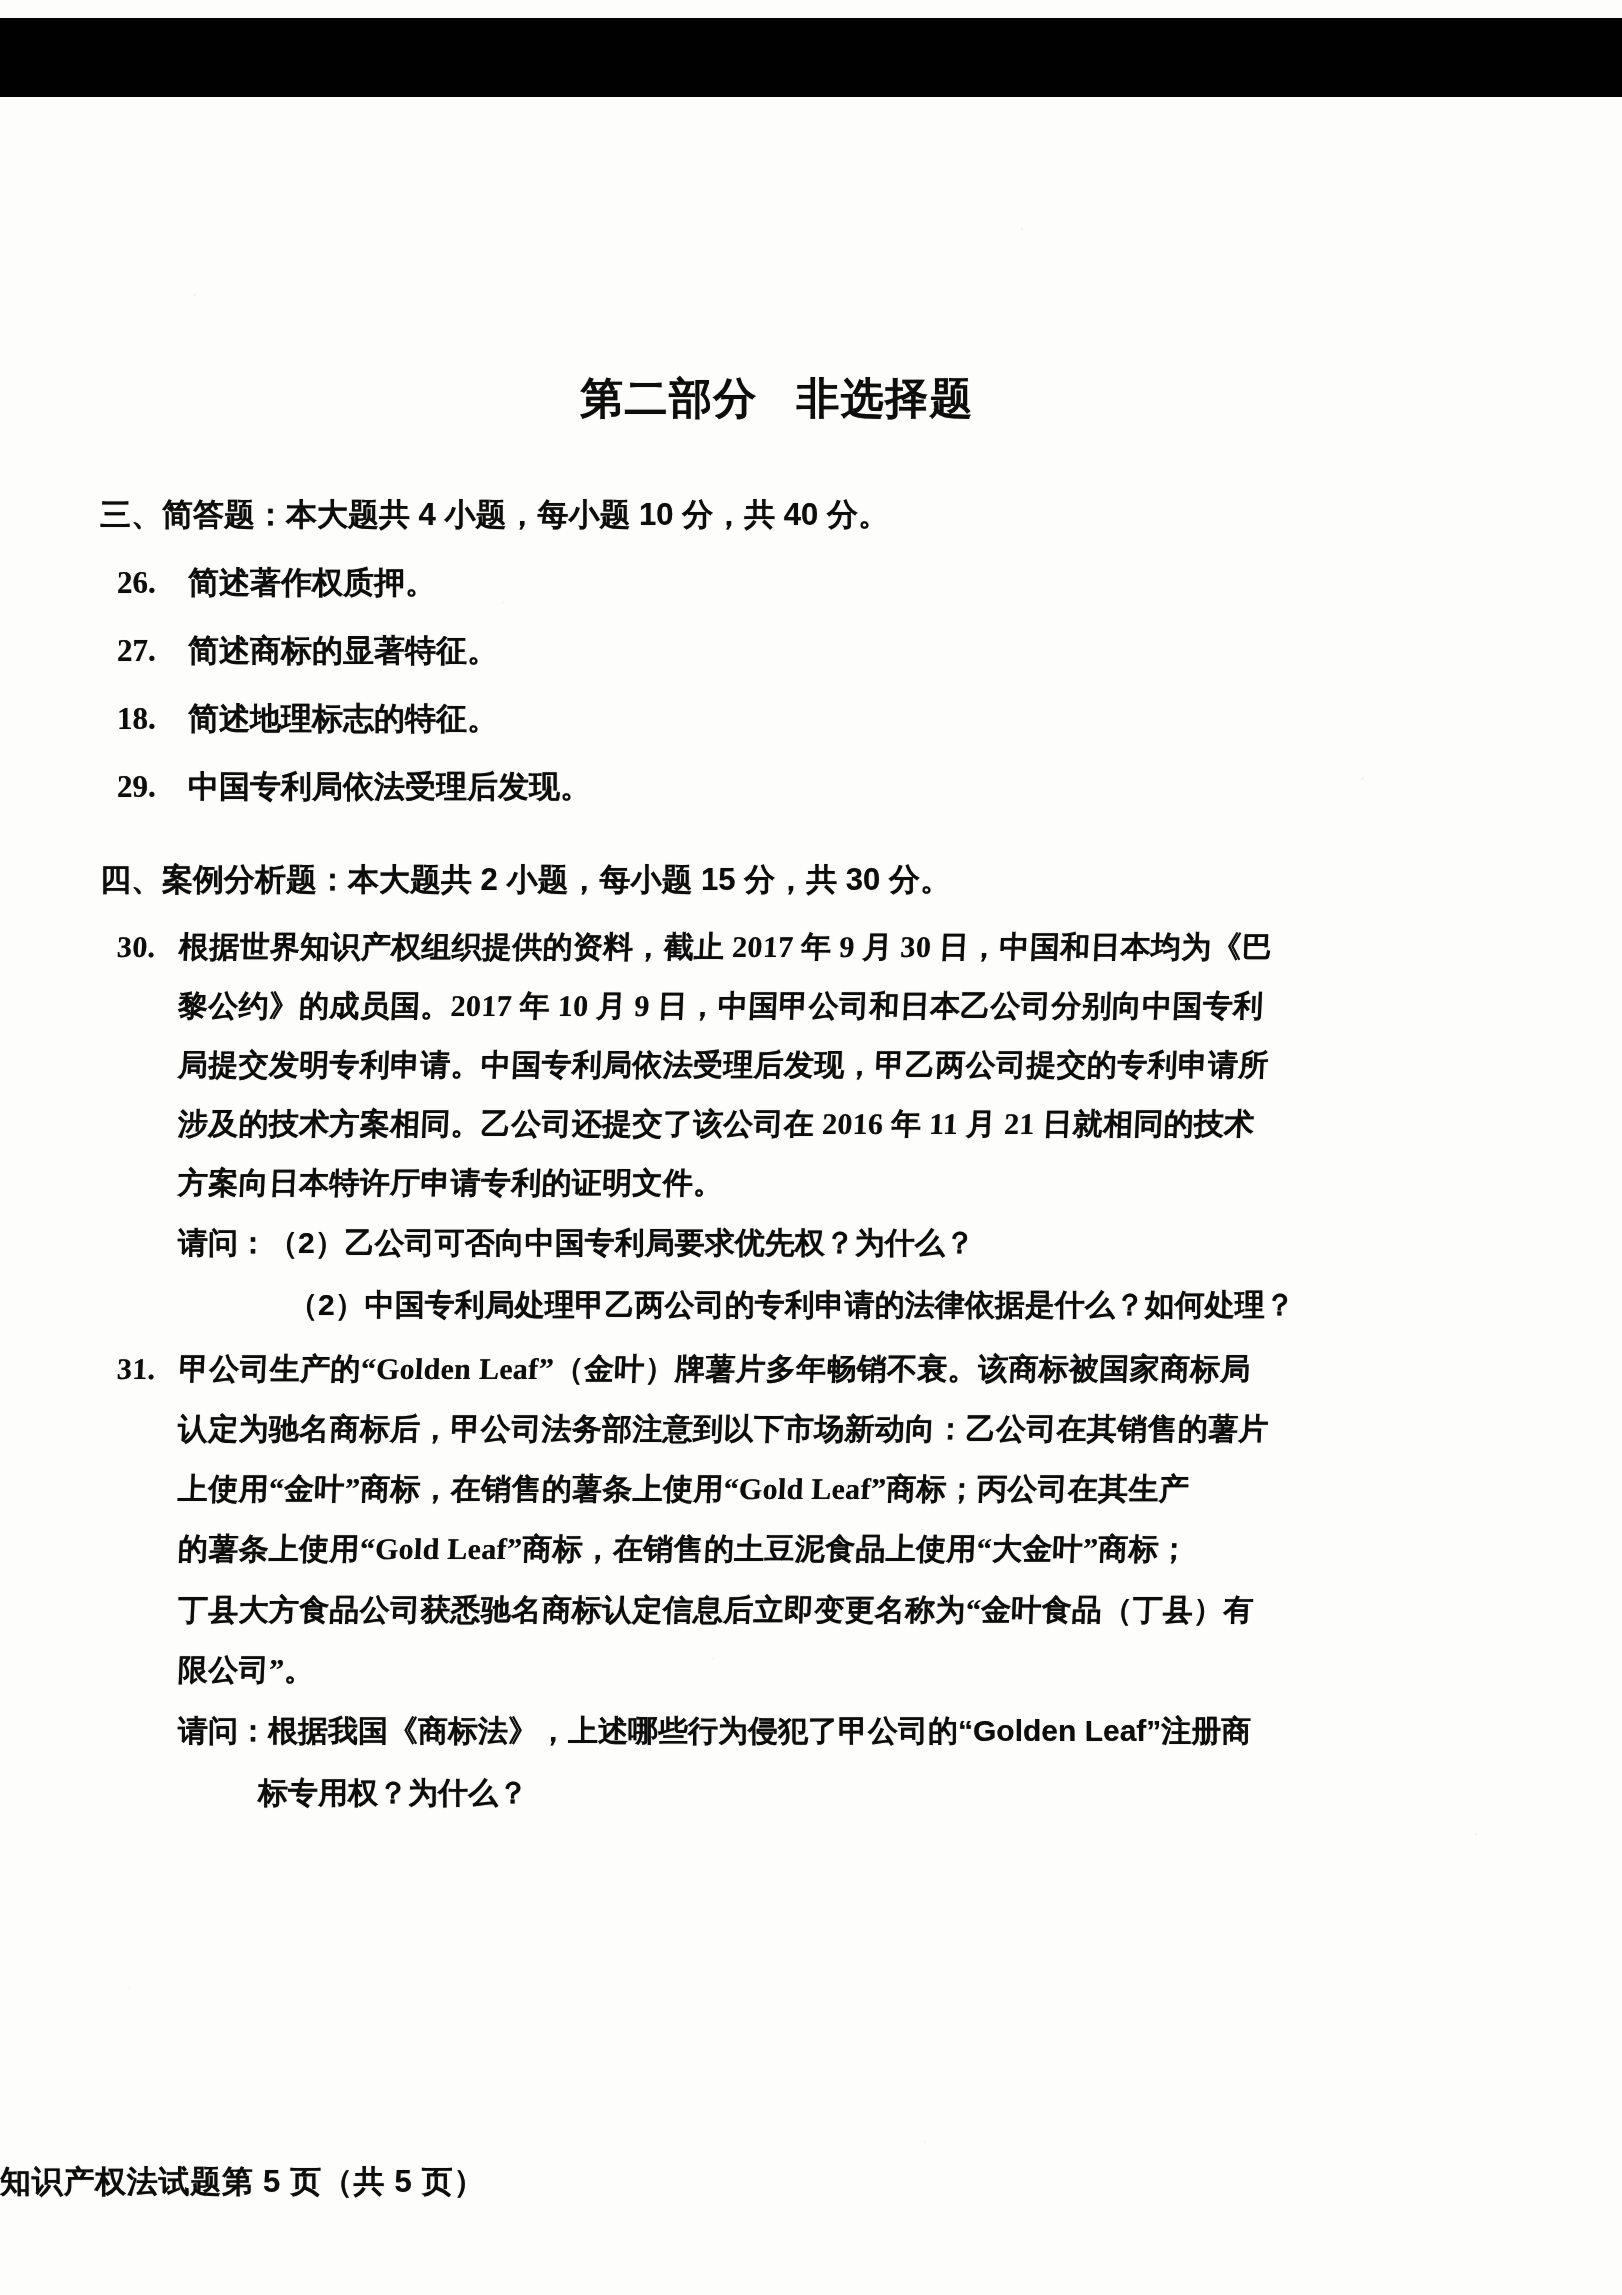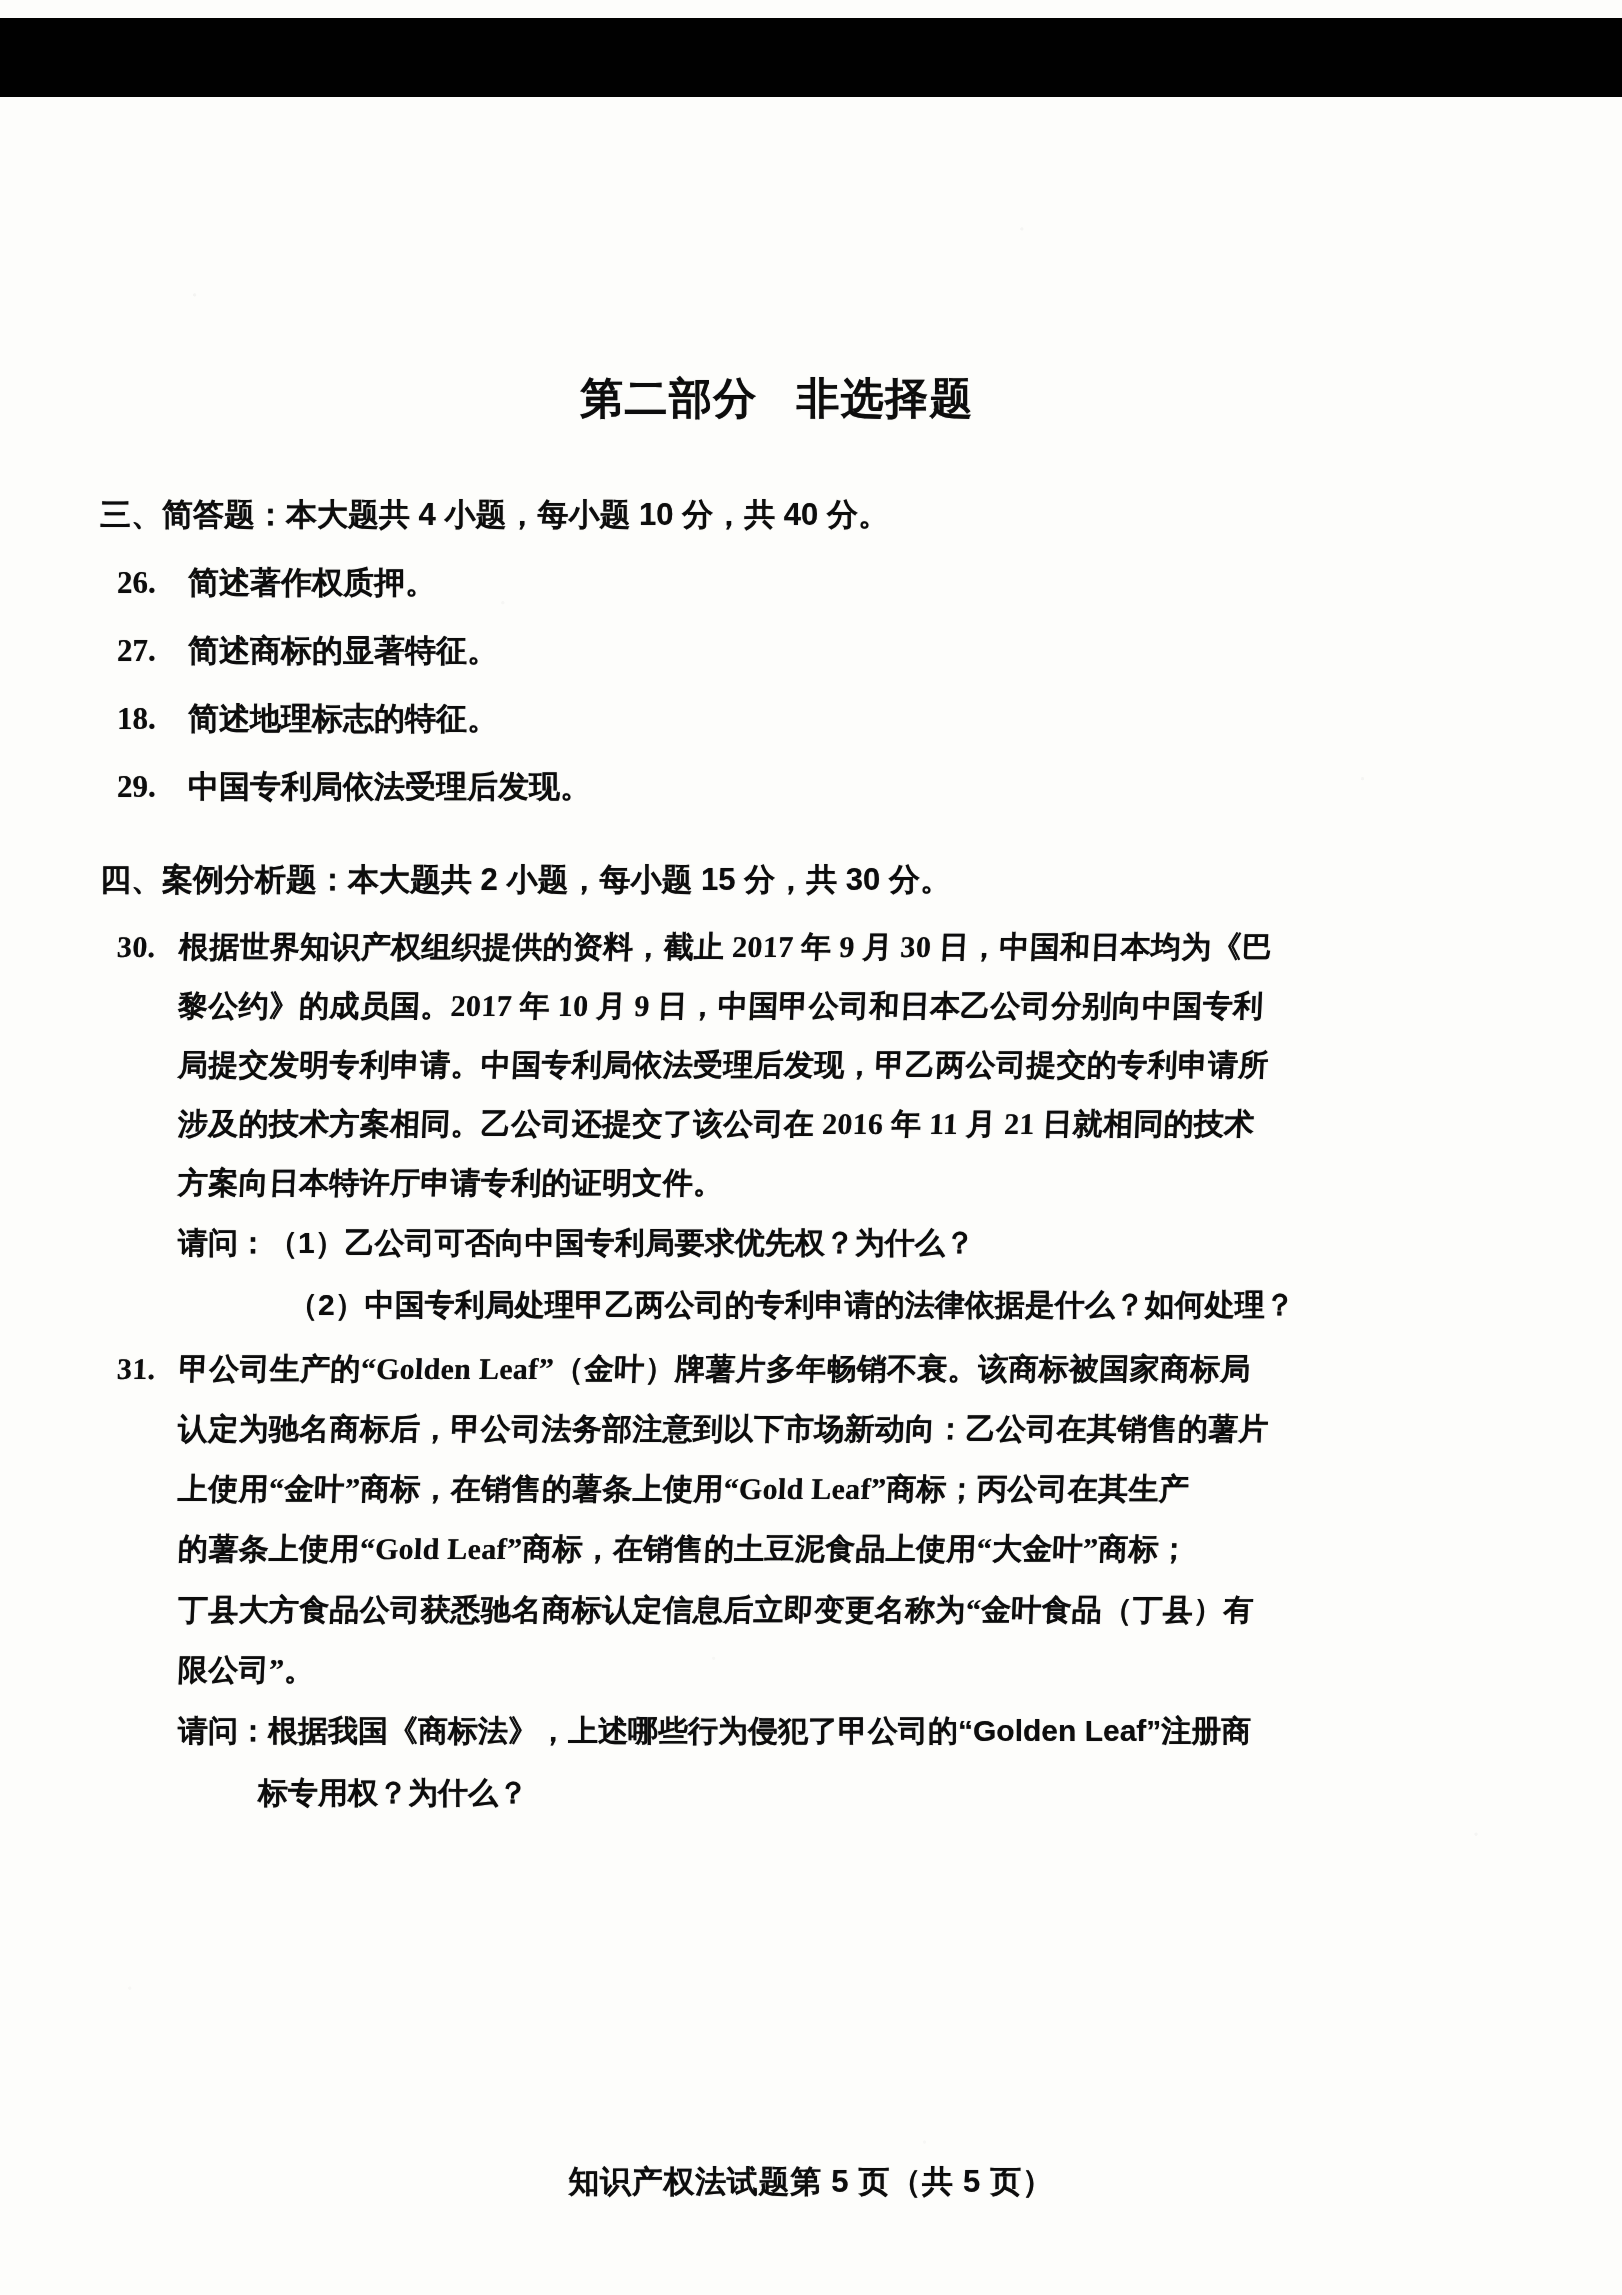--- a/index.html
+++ b/index.html
@@ -125,21 +125,20 @@
   }
   .ask-line.l1 { left: 178px; }
   .ask-line.l2 { left: 288px; }
   .ask-line.l3 { left: 242px; margin-left: 16px; }
 
   .footer {
     position: absolute;
     left: 0;
     top: 2161px;
     width: 1622px;
-    text-align: center;
     font-family: "Liberation Sans", "DejaVu Sans", sans-serif;
     font-weight: bold;
     font-size: 31px;
     letter-spacing: 0.7px;
   }
 
   
   .part-title, .section-head, .qs-item, .case-line, .ask-line, .footer {
     text-shadow: 0 0 0.8px rgba(0,0,0,0.55);
   }
@@ -179,21 +178,21 @@
     <div class="section-head" style="top:859px">四、案例分析题：本大题共 2 小题，每小题 15 分，共 30 分。</div>
 
     <div class="case-line first" style="top:927px">
       <span class="idx">30.</span><span>根据世界知识产权组织提供的资料，截止 2017 年 9 月 30 日，中国和日本均为《巴</span>
     </div>
     <div class="case-line cont" style="top:986px">黎公约》的成员国。2017 年 10 月 9 日，中国甲公司和日本乙公司分别向中国专利</div>
     <div class="case-line cont" style="top:1045px">局提交发明专利申请。中国专利局依法受理后发现，甲乙两公司提交的专利申请所</div>
     <div class="case-line cont" style="top:1104px">涉及的技术方案相同。乙公司还提交了该公司在 2016 年 11 月 21 日就相同的技术</div>
     <div class="case-line cont" style="top:1163px">方案向日本特许厅申请专利的证明文件。</div>
 
-    <div class="ask-line l1" style="top:1223px">请问：（1）乙公司可否向中国专利局要求优先权？为什么？</div>
+    <div class="ask-line l1" style="top:1223px">请问：（2）乙公司可否向中国专利局要求优先权？为什么？</div>
     <div class="ask-line l2" style="top:1285px">（2）中国专利局处理甲乙两公司的专利申请的法律依据是什么？如何处理？</div>
 
     <div class="case-line first" style="top:1349px">
       <span class="idx">31.</span><span>甲公司生产的“Golden Leaf”（金叶）牌薯片多年畅销不衰。该商标被国家商标局</span>
     </div>
     <div class="case-line cont" style="top:1409px">认定为驰名商标后，甲公司法务部注意到以下市场新动向：乙公司在其销售的薯片</div>
     <div class="case-line cont" style="top:1469px">上使用“金叶”商标，在销售的薯条上使用“Gold Leaf”商标；丙公司在其生产</div>
     <div class="case-line cont" style="top:1529px">的薯条上使用“Gold Leaf”商标，在销售的土豆泥食品上使用“大金叶”商标；</div>
     <div class="case-line cont" style="top:1590px">丁县大方食品公司获悉驰名商标认定信息后立即变更名称为“金叶食品（丁县）有</div>
     <div class="case-line cont" style="top:1650px">限公司”。</div>

